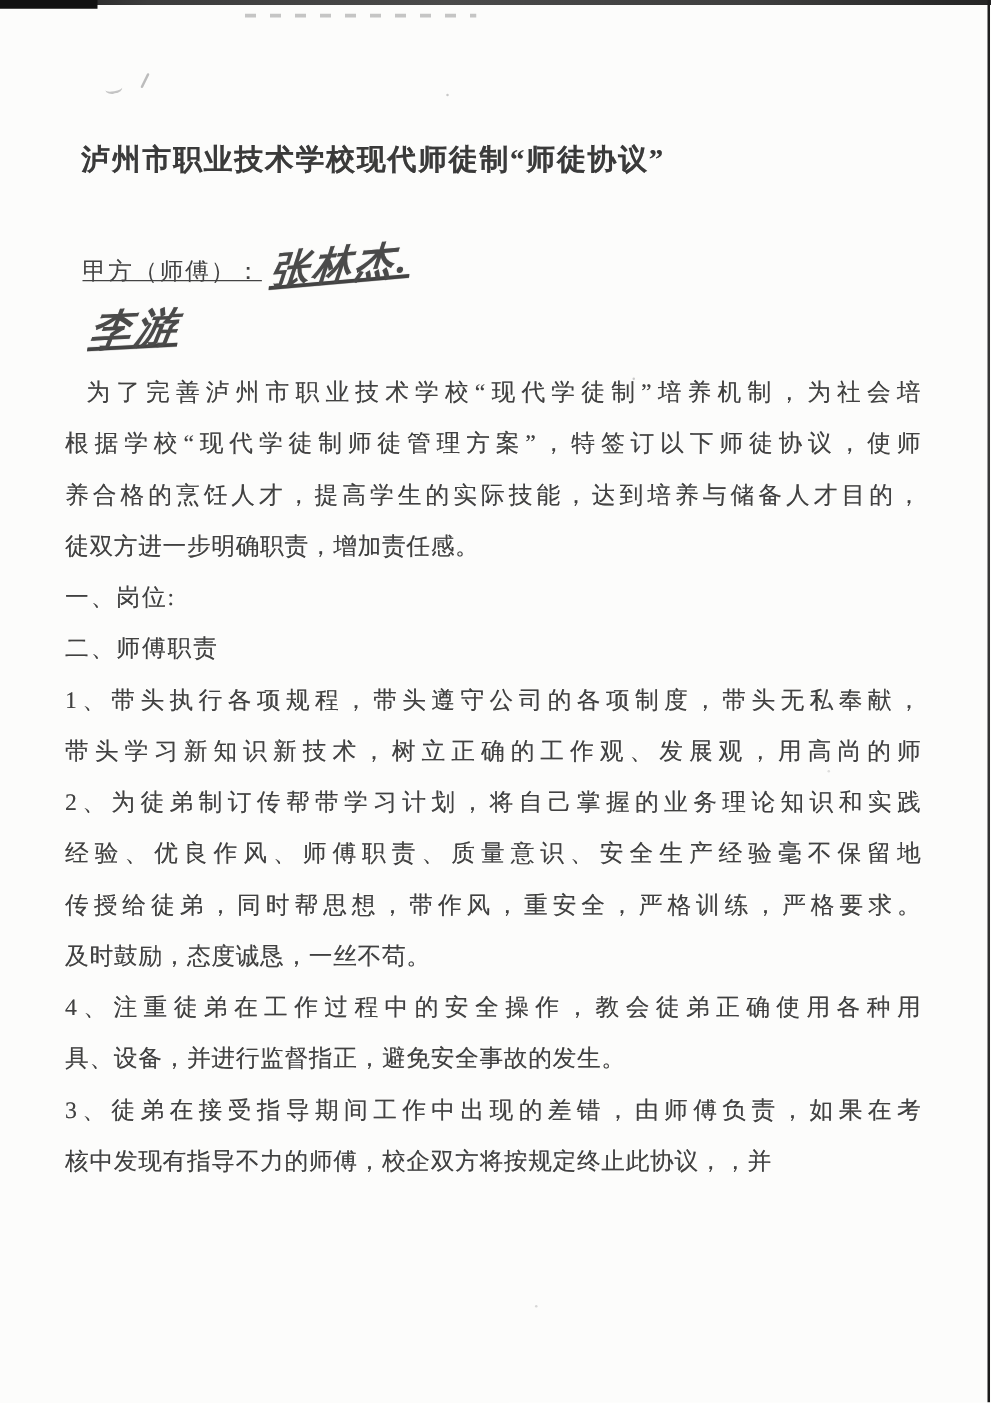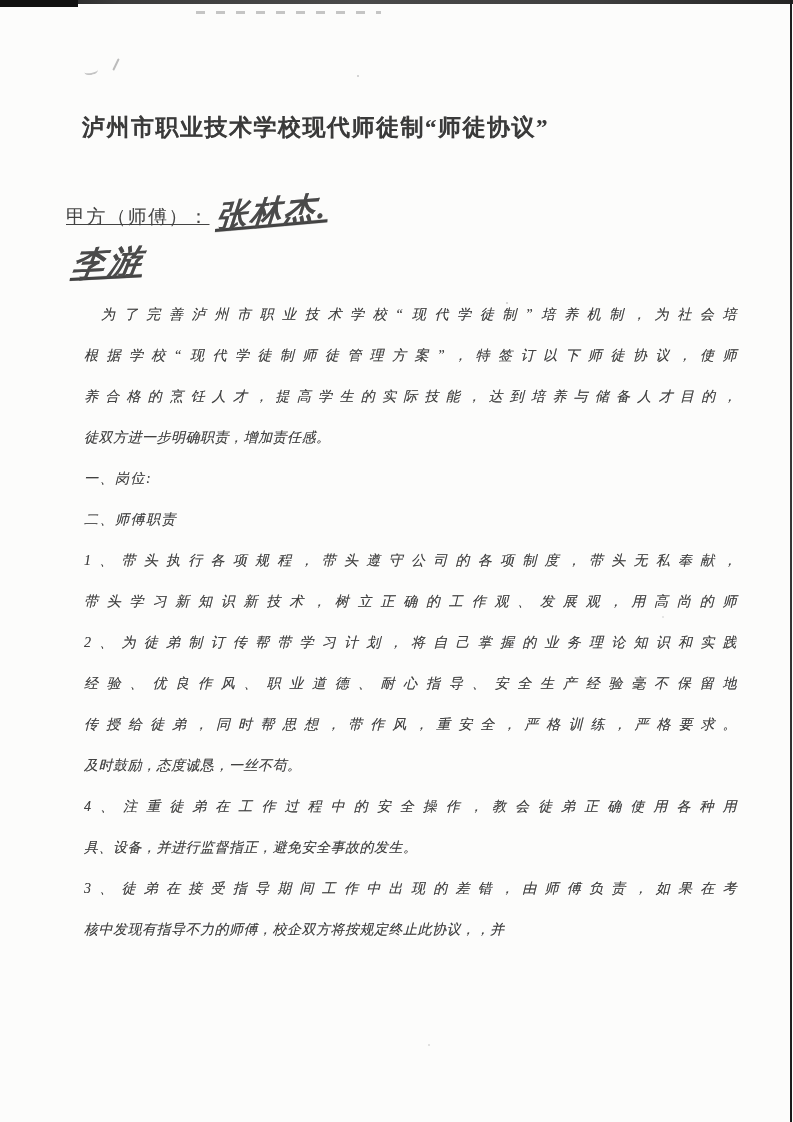--- a/index.html
+++ b/index.html
@@ -39,47 +39,46 @@
   .smudge::before {
     content: ""; position: absolute; left: 0; top: 10px; width: 14px; height: 6px;
     border-bottom: 2px solid #c4c4c4; border-radius: 50%; transform: rotate(-10deg);
   }
   .smudge::after {
     content: ""; position: absolute; right: 3px; top: 1px; width: 2px; height: 13px;
     background: #bcbcbc; border-radius: 2px; transform: rotate(26deg);
   }
   
   .title {
-    margin: 0; padding: 112px 40px 0 82px;
+    margin: 0; padding: 112px 40px 0 65px;
     font-size: 23px; font-weight: 700; letter-spacing: 1.5px;
     color: #3a3a3a;
     text-shadow: 0 0 .5px rgba(70,70,70,.55);
   }
   .party-row {
     display: flex; align-items: center;
     height: 48px; margin-left: 66px;
     font-size: 19px; letter-spacing: 1.5px; color: #434343; text-decoration: underline;
   }
   .party-row.first { margin-top: 50px; }
   .signature {
     display: inline-block; position: relative; top: -5px;
     margin-left: 6px;
     font-size: 31px; font-weight: 600; font-style: italic;
     letter-spacing: 3px; color: #4a4a4a;
     transform: rotate(-5deg) skewX(-10deg);
     text-shadow: 0 0 .6px rgba(70,70,70,.5);
   }
   .signature.sig-b { font-size: 33px; transform: rotate(-3deg) skewX(-12deg); top: -2px; }
   .body-text {
-    margin: 5px 56px 0 84px;
-    font-size: 14px; line-height: 41px;
+    margin: 5px 56px 0 52px;
+    font-size: 19px; line-height: 41px;
     letter-spacing: .5px; color: #414141;
     text-align: justify;
     text-shadow: 0 0 .4px rgba(70,70,70,.5);
-    font-style: italic;
   }
   .line { margin: 0; }
   .line.fill { text-align-last: justify; }
   .line.indent { text-indent: 17px; }
   .line.heading { letter-spacing: 1.5px; }
 </style>
 </head>
 <body>
 
 <div class="page">
@@ -110,21 +109,21 @@
     <p class="line fill">养合格的烹饪人才，提高学生的实际技能，达到培养与储备人才目的，</p>
     <p class="line">徒双方进一步明确职责，增加责任感。</p>
 
     <p class="line heading">一、岗位:</p>
     <p class="line heading">二、师傅职责</p>
 
     <p class="line fill">1、带头执行各项规程，带头遵守公司的各项制度，带头无私奉献，</p>
     <p class="line fill">带头学习新知识新技术，树立正确的工作观、发展观，用高尚的师</p>
 
     <p class="line fill">2、为徒弟制订传帮带学习计划，将自己掌握的业务理论知识和实践</p>
-    <p class="line fill">经验、优良作风、职业道德、耐心指导、安全生产经验毫不保留地</p>
+    <p class="line fill">经验、优良作风、师傅职责、质量意识、安全生产经验毫不保留地</p>
     <p class="line fill">传授给徒弟，同时帮思想，带作风，重安全，严格训练，严格要求。</p>
 
     <p class="line">及时鼓励，态度诚恳，一丝不苟。</p>
 
     <p class="line fill">4、注重徒弟在工作过程中的安全操作，教会徒弟正确使用各种用</p>
     <p class="line">具、设备，并进行监督指正，避免安全事故的发生。</p>
 
     <p class="line fill">3、徒弟在接受指导期间工作中出现的差错，由师傅负责，如果在考</p>
     <p class="line">核中发现有指导不力的师傅，校企双方将按规定终止此协议，，并</p>
   </div>

